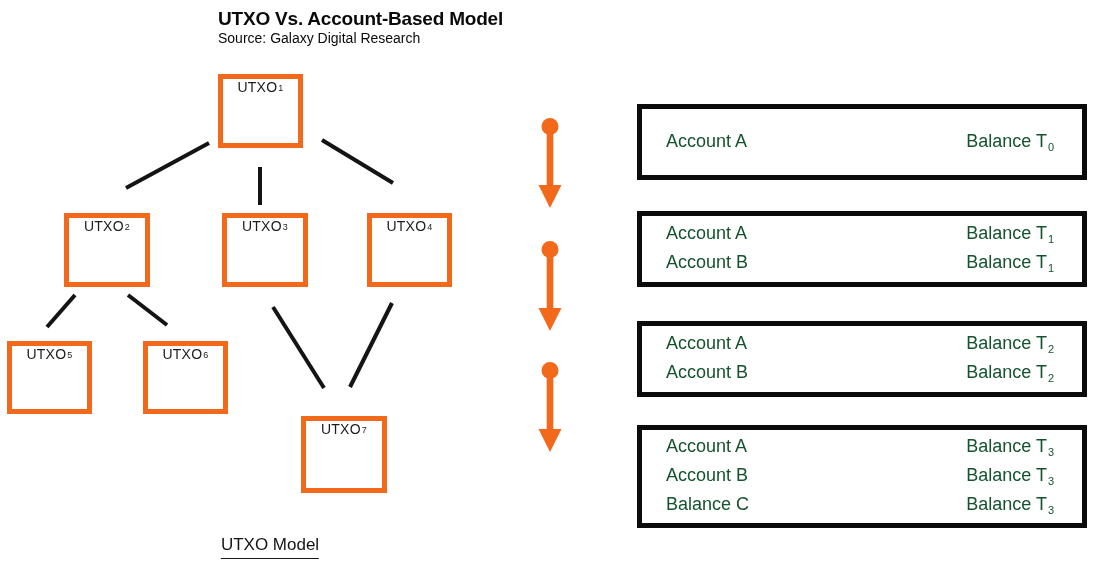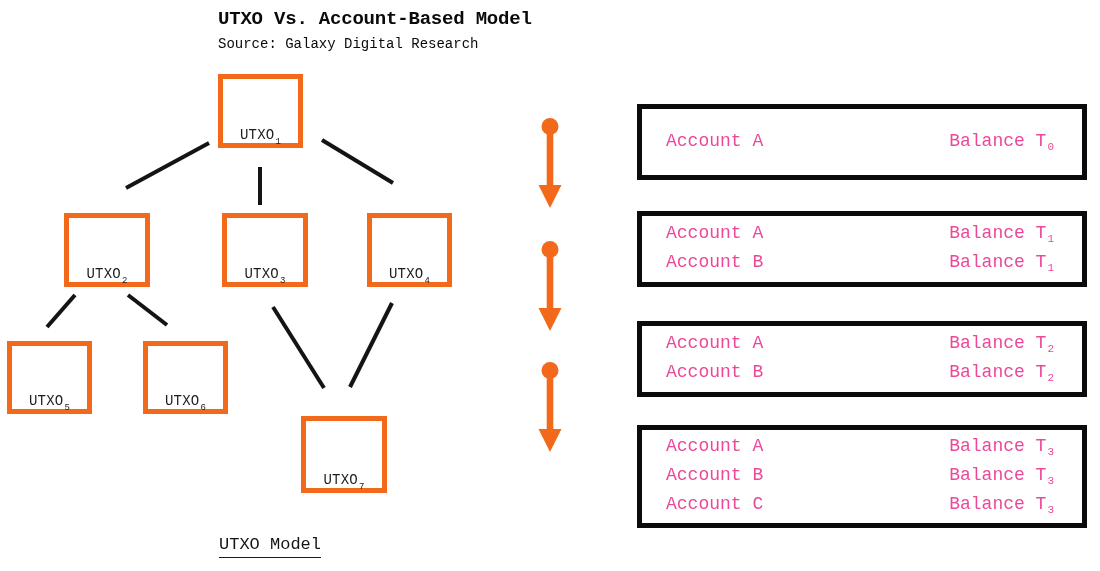--- a/index.html
+++ b/index.html
@@ -1,54 +1,54 @@
 <!DOCTYPE html>
 <html style="--accent: #F2691C; --ink: #141414;"><head>
 <meta charset="utf-8">
 <style>
   * { margin:0; padding:0; box-sizing:border-box; }
   :root { --accent:#F2691C; --ink:#111111; }
   body { background:#ffffff; }
   .canvas {
     position:relative; width:1100px; height:571px; background:#ffffff;
-    font-family:Liberation Mono, monospace; color:var(--ink); overflow:hidden;
+    font-family:Liberation Sans, sans-serif; color:var(--ink); overflow:hidden;
   }
 
   
   .header { position:absolute; left:218px; top:8px; }
   .title { font-size:19px; font-weight:700; letter-spacing:-0.2px; color:#0a0a0a; }
-  .source { font-size:14px; font-weight:500; margin-top:6px; color:#0a0a0a; }
+  .source { font-size:14px; font-weight:500; margin-top:0; color:#0a0a0a; }
 
   
   .logo-wrap { position:absolute; left:1096px; top:4px; width:44px; text-align:center; }
   .logo-text { font-size:9px; color:#8f8f8f; letter-spacing:0.4px; margin-top:2px; }
 
   
   .tree-lines { position:absolute; left:0; top:0; pointer-events:none; }
   .tree-lines line { stroke:#141414; stroke-width:4; }
 
   
   .utxo-box {
     position:absolute; border:5px solid var(--accent); background:#fff;
-    display:flex; align-items:flex-end; justify-content:center;
+    display:flex; align-items:flex-start; justify-content:center;
     font-size:14px; color:#1c1c1c; letter-spacing:0.2px;
   }
   .utxo-box .sub { font-size:9px; position:relative; top:4px; margin-left:1px; }
 
   
   .arrow { position:absolute; }
   .arrow-shape { fill:var(--accent); }
 
   
   .acct-box {
     position:absolute; left:637px; width:450px; border:5px solid #0b0b0b; background:#fff;
     display:flex; flex-direction:column; justify-content:center;
     padding:0 28px 0 24px;
   }
-  .acct-row { display:flex; justify-content:space-between; align-items:baseline; line-height:27px; font-size:18px; color:#ec4899; }
+  .acct-row { display:flex; justify-content:space-between; align-items:baseline; line-height:27px; font-size:18px; color:#14532d; }
   .acct-row .sub { font-size:11px; position:relative; top:4px; margin-left:1px; }
 
   
   .caption {
     position:absolute; transform:translateX(-50%);
     font-size:17px; font-weight:500; color:#141414;
     border-bottom:1.5px solid #1a1a1a; padding-bottom:3px; white-space:nowrap;
   }
 </style>
 </head>
@@ -157,20 +157,20 @@
   <div class="acct-box" style="top:425px; height:103px;">
     <div class="acct-row">
       <span>Account A</span>
       <span><span>Balance T</span><span class="sub">3</span></span>
     </div>
     <div class="acct-row">
       <span>Account B</span>
       <span><span>Balance T</span><span class="sub">3</span></span>
     </div>
     <div class="acct-row">
-      <span>Account C</span>
+      <span>Balance C</span>
       <span><span>Balance T</span><span class="sub">3</span></span>
     </div>
   </div>
 
   <div class="caption" style="left:270px; top:535px;">UTXO Model</div>
 
 </div>
 
 </body></html>

